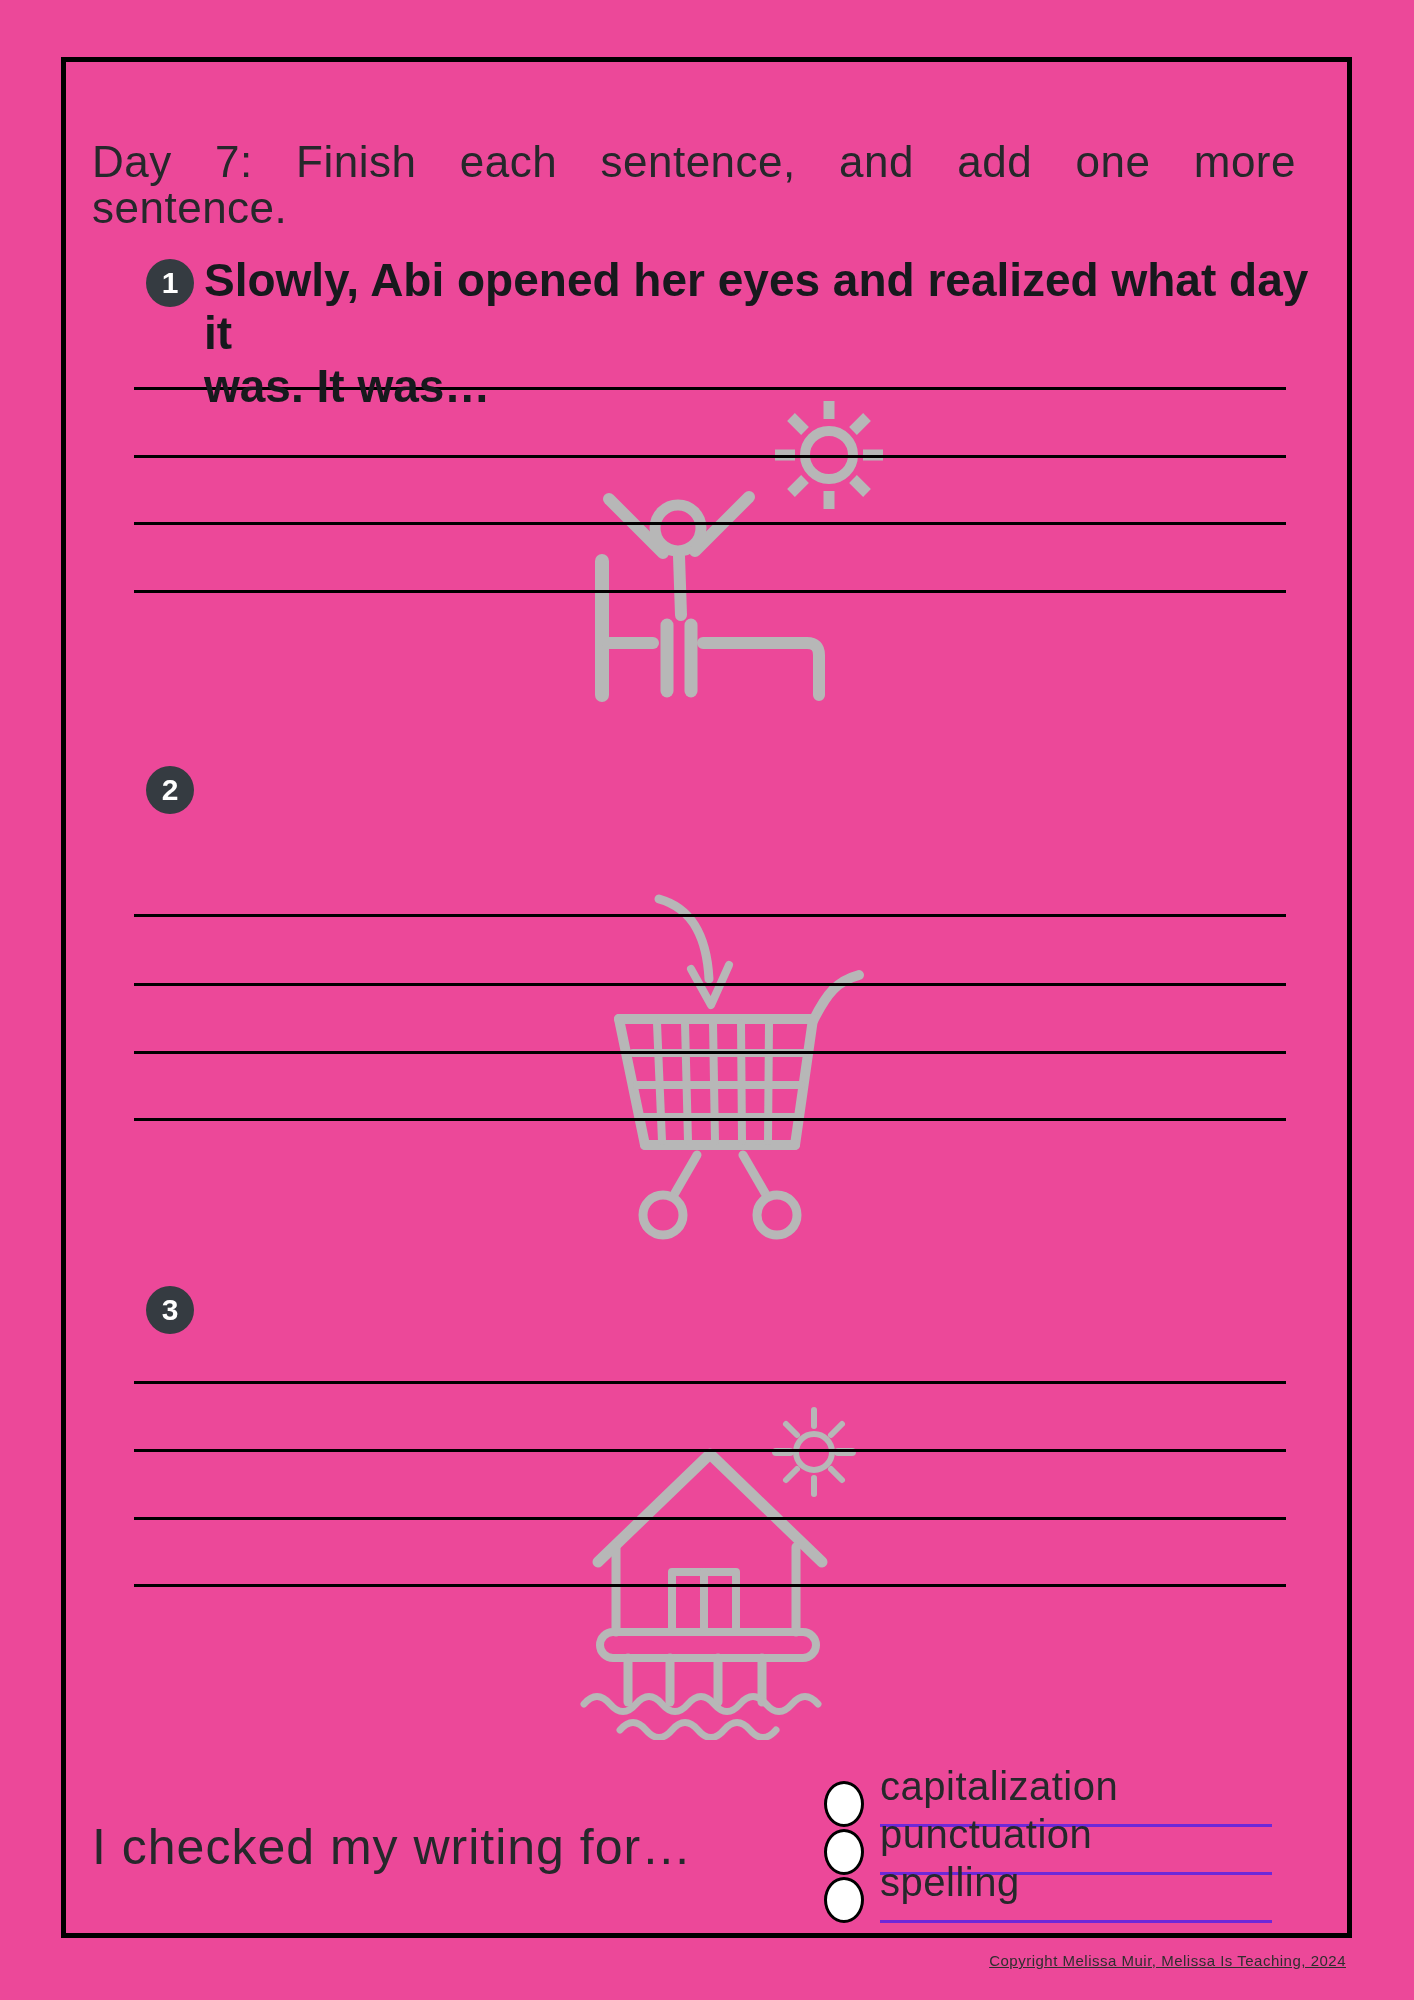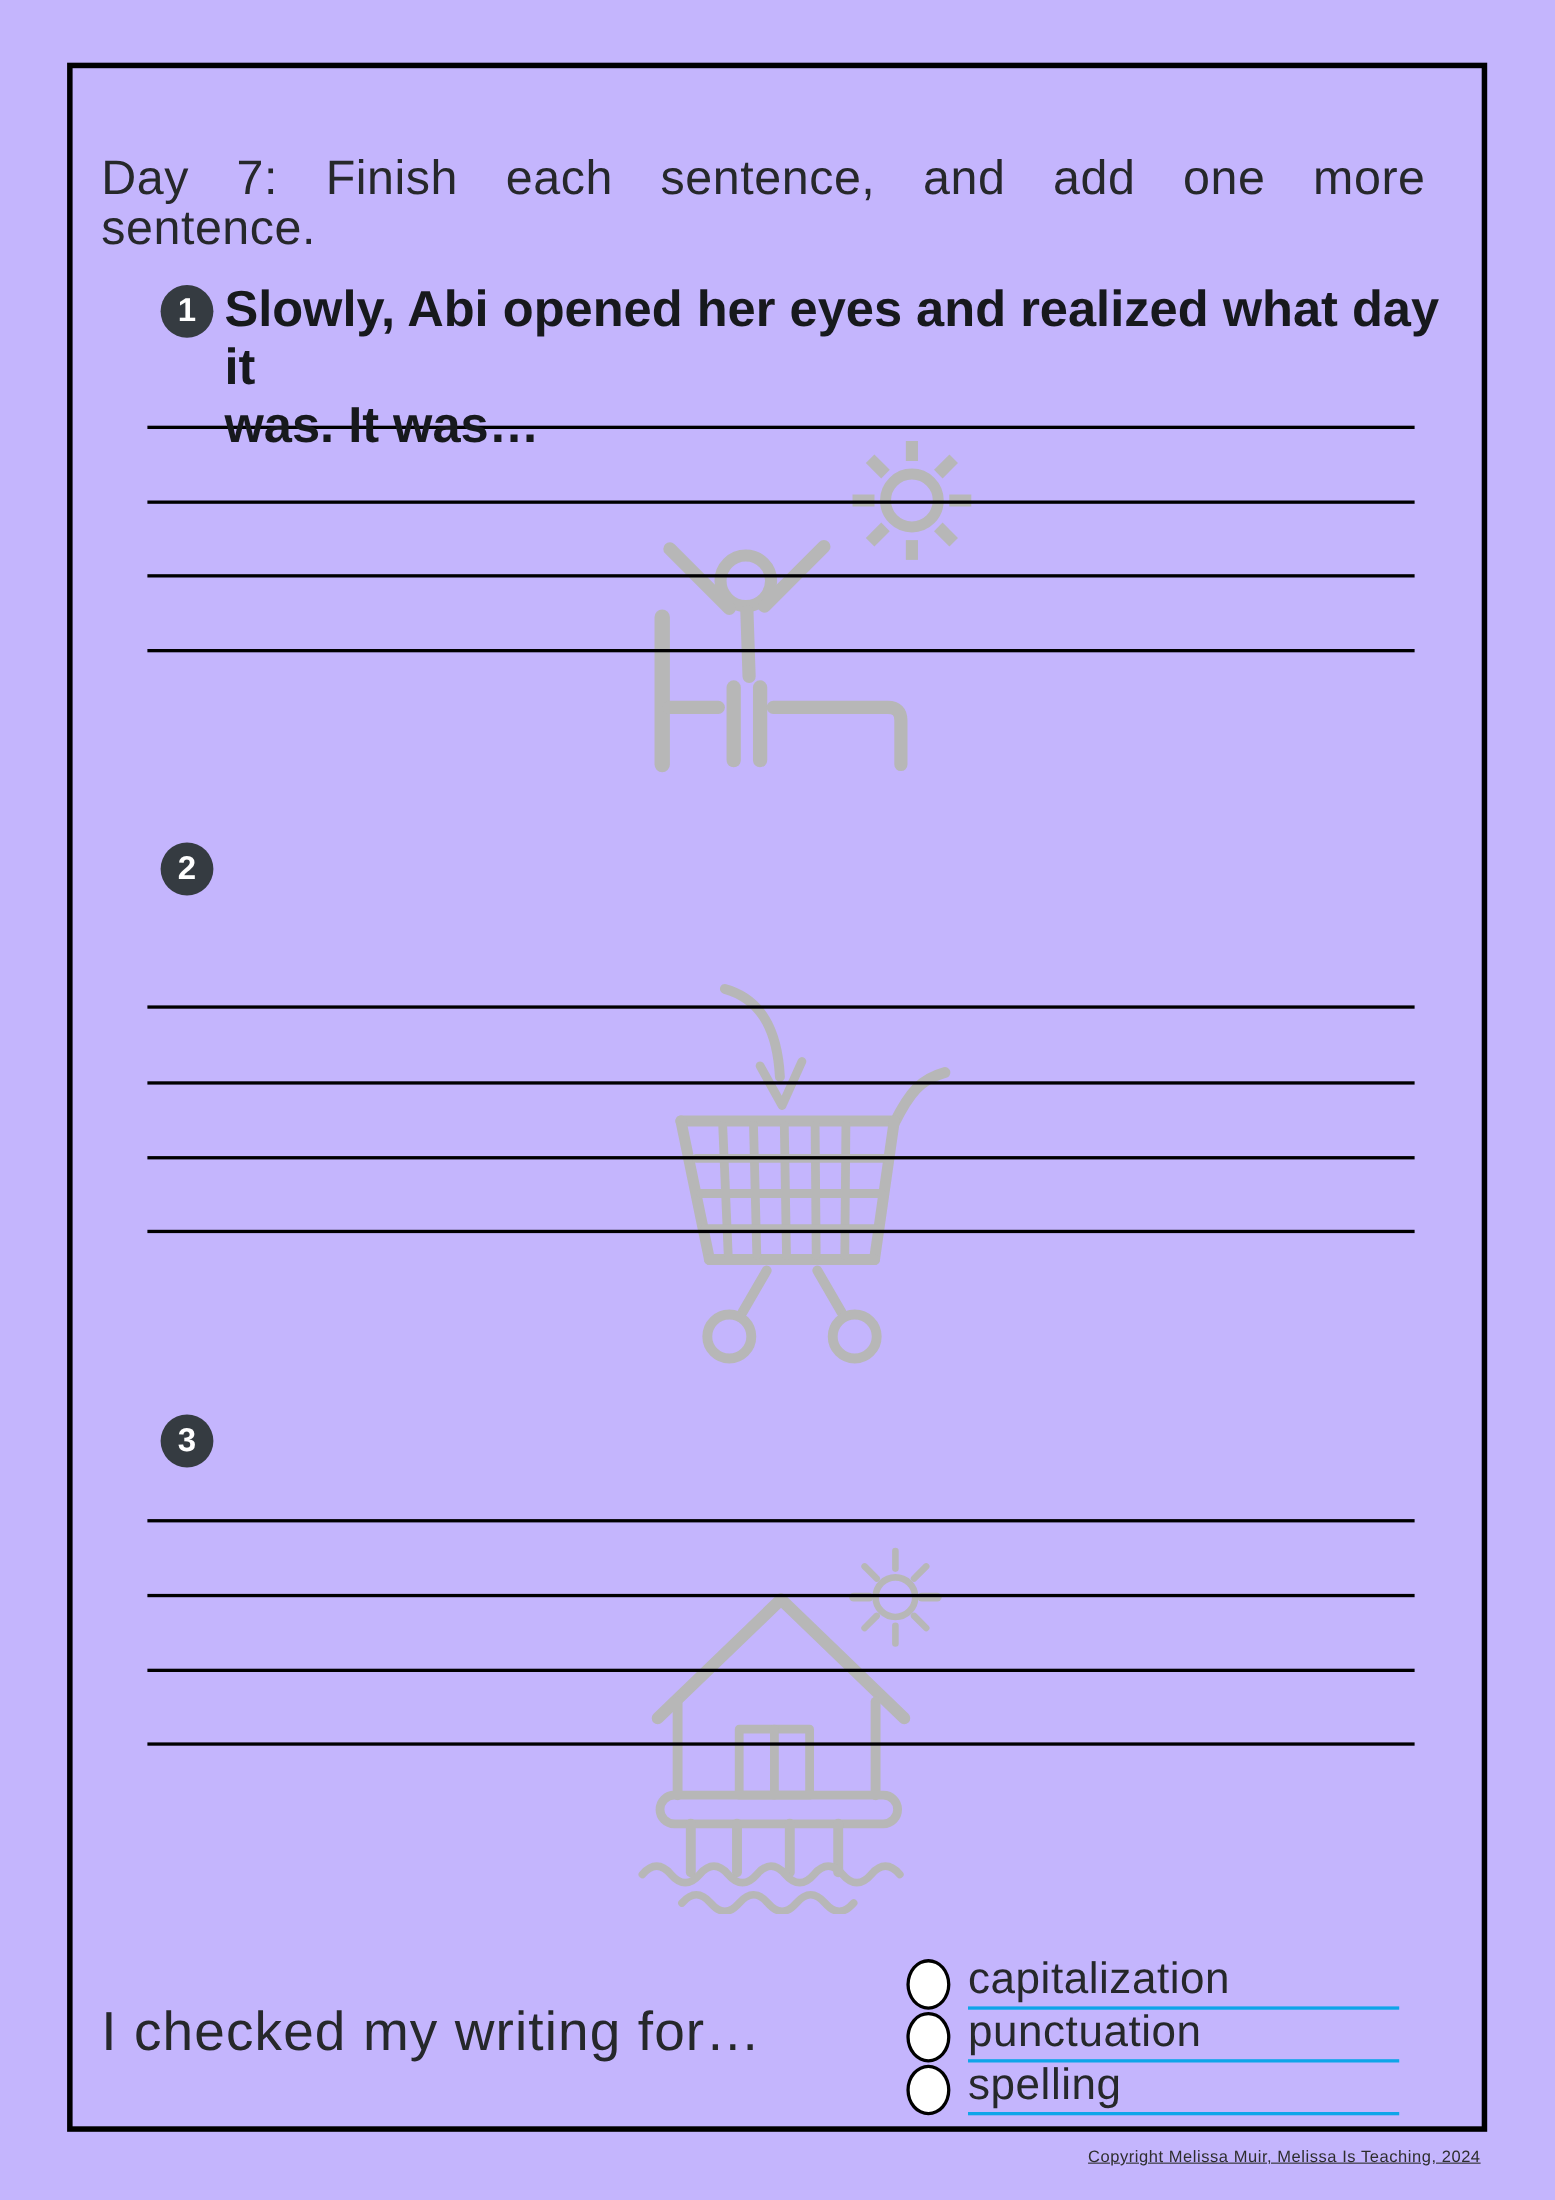--- a/index.html
+++ b/index.html
@@ -1,17 +1,17 @@
 <!DOCTYPE html>
 <html><head>
 <meta charset="utf-8">
 <style>
   html,body{margin:0;padding:0;background:#ffffff;}
   .page{
-    position:relative;width:1414px;height:2000px;background:#c4b5fd;
+    position:relative;width:1414px;height:2000px;background:#ec4899;
     font-family:"Liberation Sans", sans-serif;color:#1b1e22;overflow:hidden;
   }
   .frame{
     position:absolute;left:61px;top:57px;width:1291px;height:1881px;
     border:5px solid #000;box-sizing:border-box;z-index:0;
   }
   .title{
     position:absolute;left:92px;top:139px;width:1204px;z-index:3;
     font-size:44px;line-height:46px;color:#26282b;letter-spacing:0.5px;
   }
@@ -36,22 +36,22 @@
   }
   .check-row{
     position:absolute;left:824px;height:48px;display:flex;align-items:flex-end;
     column-gap:16px;z-index:3;
   }
   .check-circle{
     width:40px;height:46px;border:3px solid #000;border-radius:50%;
     box-sizing:border-box;background:#fff;flex:0 0 auto;
   }
   .check-label{
-    width:392px;border-bottom:3px solid #0ea5e9;box-sizing:border-box;
-    font-size:40px;line-height:44px;color:#26282b;padding-bottom:3px;
+    width:392px;border-bottom:3px solid #6d28d9;box-sizing:border-box;
+    font-size:40px;line-height:44px;color:#26282b;padding-bottom:16px;
     letter-spacing:0.5px;
   }
   .copyright{
     position:absolute;right:68px;top:1952px;z-index:3;
     font-size:15px;color:#2e2e2e;text-decoration:underline;letter-spacing:0.5px;
   }
   svg{display:block;}
 </style>
 </head>
 <body>

